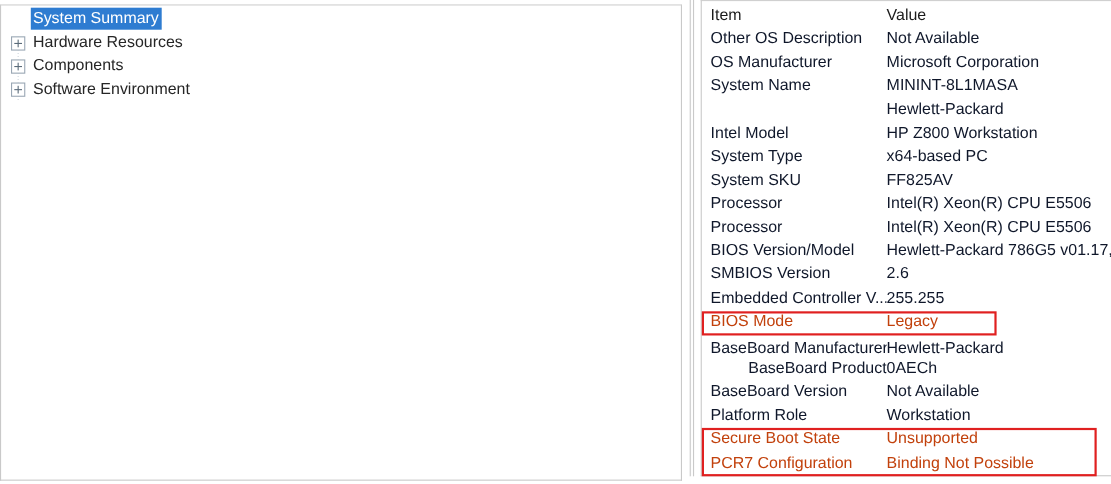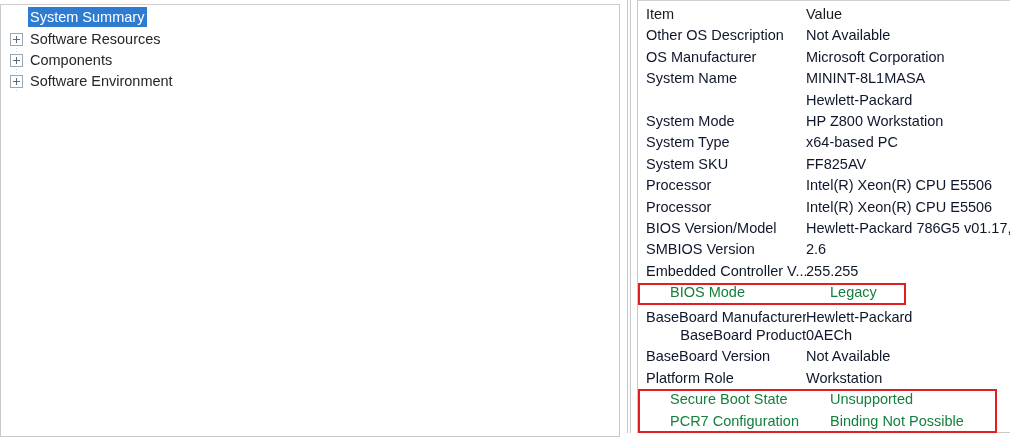--- a/index.html
+++ b/index.html
@@ -130,21 +130,21 @@
     position: absolute;
     top: 0;
     font-size: 14.5px;
     line-height: 21px;
     color: #0f172a;
     white-space: nowrap;
   }
   .cell.item  { left: 8px;  width: 160px; overflow: hidden; }
   .cell.value { left: 168px; }
   .detail-row.header .cell { color: #1b1b1b; }
-  .detail-row.flagged .cell { color: #15803d; margin-left: 24px; }
+  .detail-row.flagged .cell { color: #c2410c; }
 
   
   .redbox {
     position: absolute;
     border: 2px solid #e02020;
     box-sizing: border-box;
     pointer-events: none;
     background: transparent;
   }
 </style>
@@ -155,21 +155,21 @@
 
   <div id="tree-pane">
     <div class="tree-guide"></div>
     <div id="tree-rows">
         <div class="tree-row selected" style="top: 2px;">
           <span class="expander-spacer"></span>
           <span class="tree-label">System Summary</span>
         </div>
         <div class="tree-row" style="top: 24px;">
           <span class="expander"></span>
-          <span class="tree-label">Software Resources</span>
+          <span class="tree-label">Hardware Resources</span>
         </div>
         <div class="tree-row" style="top: 45px;">
           <span class="expander"></span>
           <span class="tree-label">Components</span>
         </div>
         <div class="tree-row" style="top: 66px;">
           <span class="expander"></span>
           <span class="tree-label">Software Environment</span>
         </div>
       </div>
@@ -194,21 +194,21 @@
           <span class="cell value">Microsoft Corporation</span>
         </div>
         <div class="detail-row" style="top: 67.2px;">
           <span class="cell item">System Name</span>
           <span class="cell value">MININT-8L1MASA</span>
         </div>
         <div class="detail-row" style="top: 88.6px;">
           <span class="cell value">Hewlett-Packard</span>
         </div>
         <div class="detail-row" style="top: 110px;">
-          <span class="cell item">System Mode</span>
+          <span class="cell item">Intel Model</span>
           <span class="cell value">HP Z800 Workstation</span>
         </div>
         <div class="detail-row" style="top: 131.4px;">
           <span class="cell item">System Type</span>
           <span class="cell value">x64-based PC</span>
         </div>
         <div class="detail-row" style="top: 152.8px;">
           <span class="cell item">System SKU</span>
           <span class="cell value">FF825AV</span>
         </div>

